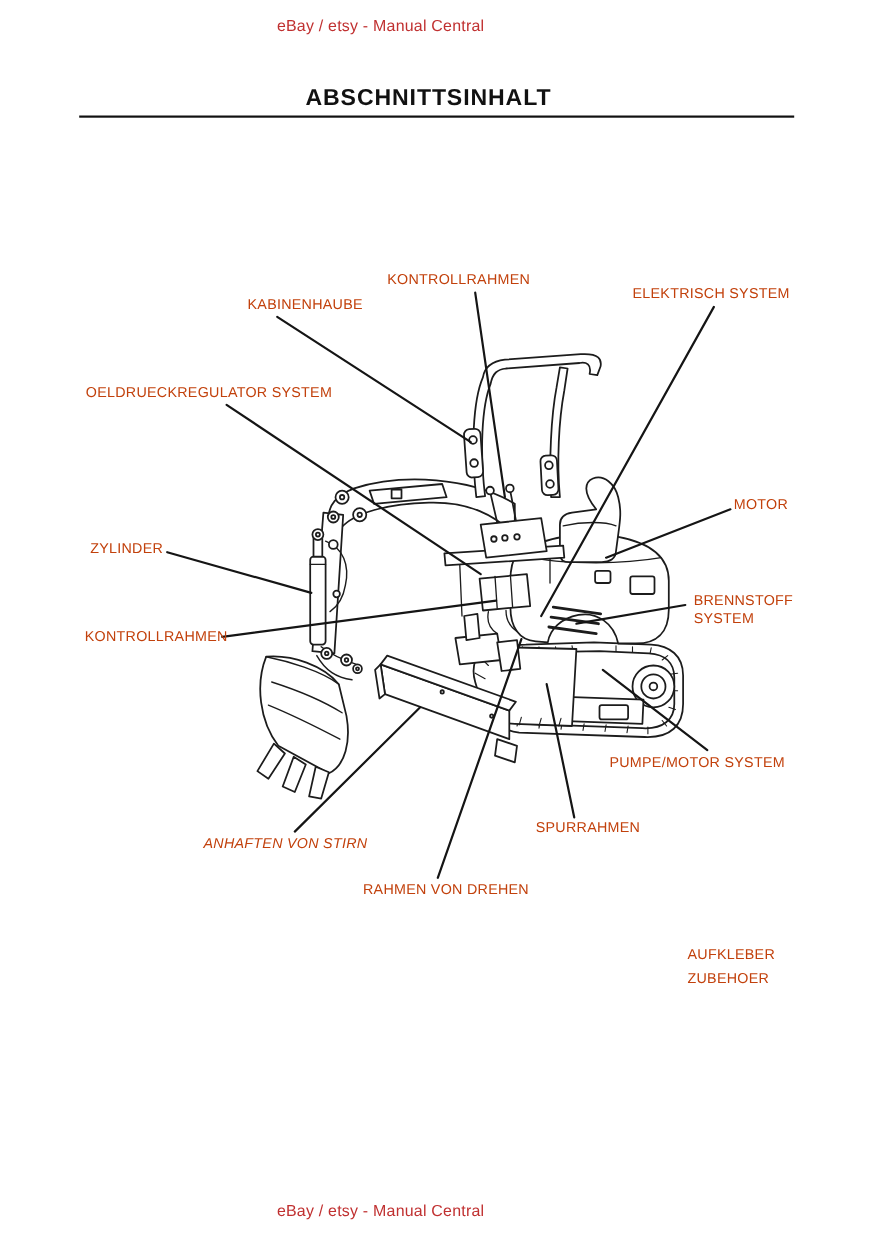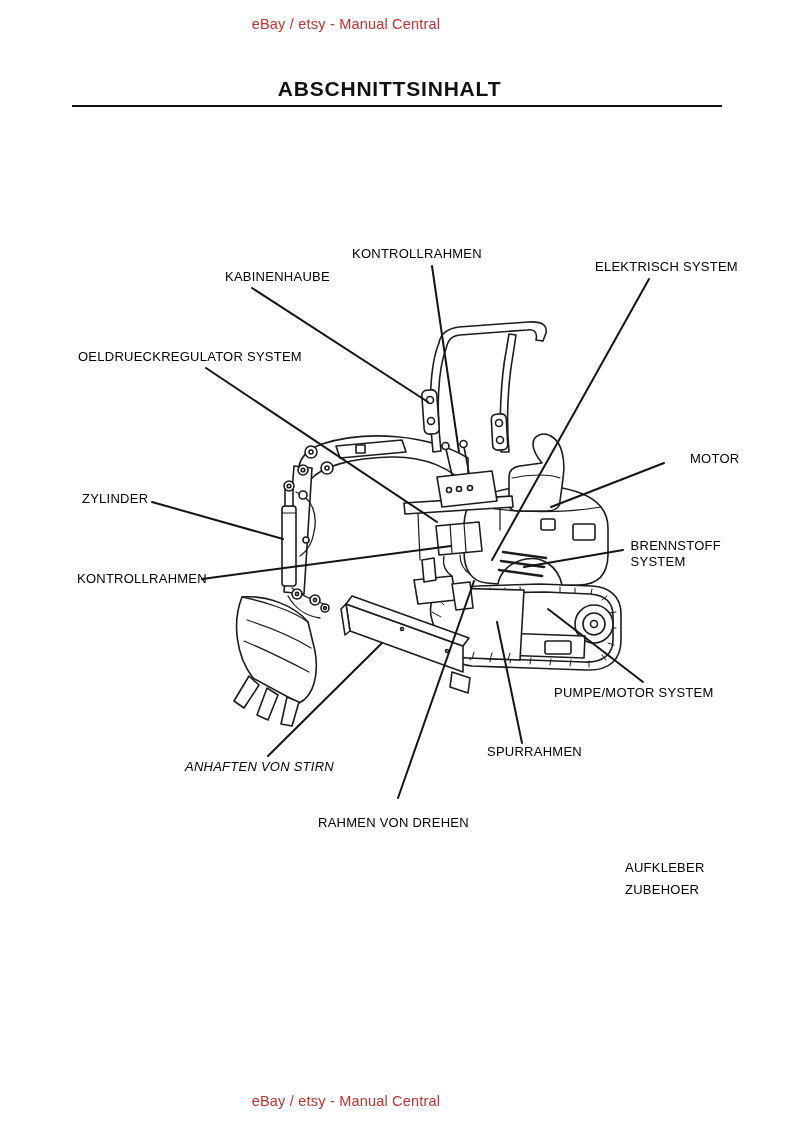--- a/index.html
+++ b/index.html
@@ -16,21 +16,21 @@
   .wm-footer{top:1093px;}
   .page-title{
     position:absolute;top:77px;left:0;width:779px;text-align:center;
     font-size:21px;font-weight:bold;letter-spacing:0.8px;color:#111;
   }
   .title-rule{
     position:absolute;top:105px;left:72px;width:650px;height:2px;background:#111;
   }
   .diagram-svg{position:absolute;left:0;top:0;}
   .part-label{
-    position:absolute;font-size:13px;letter-spacing:0.25px;color:#000000;
+    position:absolute;font-size:13px;letter-spacing:0.25px;color:#c2410c;
     white-space:pre-line;line-height:16px;
   }
   .align-right{text-align:left;}
 </style>
 </head>
 <body>
 
 <div class="watermark wm-header">eBay / etsy - Manual Central</div>
 
 <div class="page-title">ABSCHNITTSINHALT</div>
@@ -177,27 +177,27 @@
     <line x1="202" y1="579" x2="451" y2="546"></line>
     <line x1="643" y1="682" x2="548" y2="609"></line>
     <line x1="522" y1="743" x2="497" y2="622"></line>
     <line x1="268" y1="756" x2="382" y2="643"></line>
     <line x1="398" y1="798" x2="474" y2="581"></line>
   </g>
 </svg>
 
 <div class="part-label" style="left:352px;top:246px;">KONTROLLRAHMEN</div>
 <div class="part-label" style="left:225px;top:269px;">KABINENHAUBE</div>
-<div class="part-label" style="left:575px;top:259px;margin-left:20px;">ELEKTRISCH SYSTEM</div>
+<div class="part-label" style="left:575px;top:259px;">ELEKTRISCH SYSTEM</div>
 <div class="part-label" style="left:78px;top:349px;">OELDRUECKREGULATOR  SYSTEM</div>
-<div class="part-label" style="left:667px;top:451px;margin-left:23px;">MOTOR</div>
+<div class="part-label" style="left:667px;top:451px;">MOTOR</div>
 <div class="part-label" style="left:82px;top:491px;">ZYLINDER</div>
 <div class="part-label align-right" style="right:72px;top:538px;">BRENNSTOFF
 SYSTEM</div>
 <div class="part-label" style="left:77px;top:571px;">KONTROLLRAHMEN</div>
 <div class="part-label" style="left:554px;top:685px;text-align:center;">PUMPE/MOTOR SYSTEM</div>
 <div class="part-label" style="left:487px;top:744px;">SPURRAHMEN</div>
 <div class="part-label" style="left:185px;top:759px;font-style:italic;">ANHAFTEN VON STIRN</div>
-<div class="part-label" style="left:318px;top:801px;margin-top:14px;">RAHMEN VON DREHEN</div>
+<div class="part-label" style="left:330px;top:801px;">RAHMEN VON DREHEN</div>
 <div class="part-label" style="left:625px;top:860px;">AUFKLEBER</div>
 <div class="part-label" style="left:625px;top:882px;">ZUBEHOER</div>
 
 <div class="watermark wm-footer">eBay / etsy - Manual Central</div>
 
 </body></html>

